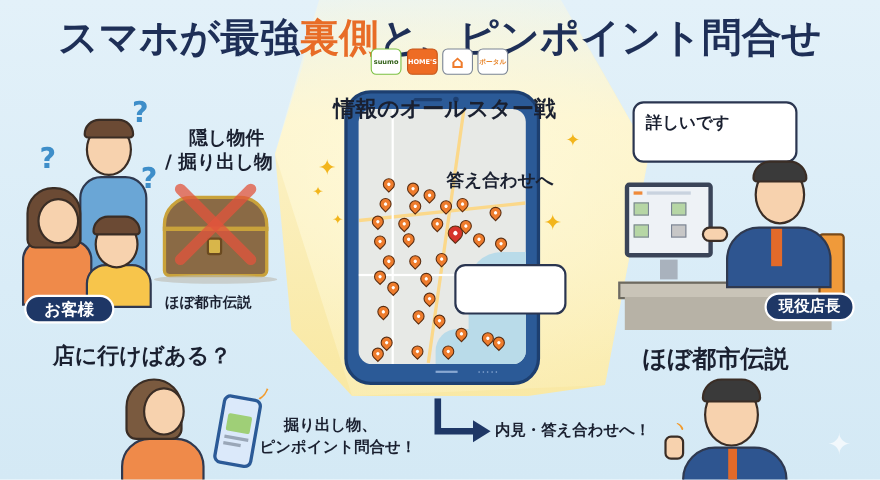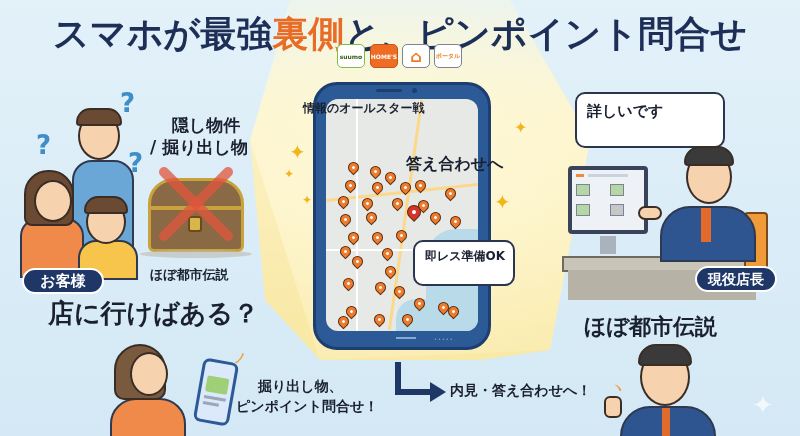--- a/index.html
+++ b/index.html
@@ -109,21 +109,21 @@
   <div class="abs" style="left:148px;top:206px;width:96px;height:4px;background:#c9a23b;"></div>
   <div class="abs" style="left:188px;top:216px;width:14px;height:16px;background:#d8b64a;border:2px solid #6b4a20;border-radius:3px;"></div>
   <div class="abs" style="left:140px;top:250px;width:112px;height:8px;background:#bcbab0;border-radius:50%;opacity:0.6;"></div>
 </div>
 <svg class="abs" style="left:158px;top:166px;" width="76" height="76">
   <line x1="6" y1="6" x2="70" y2="70" stroke="#e2553d" stroke-width="10" stroke-linecap="round" opacity="0.75"></line>
   <line x1="70" y1="6" x2="6" y2="70" stroke="#e2553d" stroke-width="10" stroke-linecap="round" opacity="0.75"></line>
 </svg>
 <div class="lbl" style="left:150px;top:266px;font-size:13px;">ほぼ都市伝説</div>
 
-<div class="lbl" style="left:48px;top:296px;font-size:26px;">店に行けばある？</div>
+<div class="lbl" style="left:48px;top:310px;font-size:20px;">店に行けばある？</div>
 
 <div>
   <div class="torso" style="left:110px;top:398px;width:76px;height:44px;background:#ef8a4a;border-radius:26px 26px 0 0;"></div>
   <div class="hair" style="left:114px;top:344px;width:52px;height:56px;border-radius:26px 26px 10px 10px;background:#7a5a3f;"></div>
   <div class="head" style="left:130px;top:352px;width:38px;height:44px;"></div>
   <div class="abs" style="left:198px;top:360px;width:36px;height:64px;background:#dbe9fa;border:3px solid #2b5a97;border-radius:7px;transform:rotate(10deg);">
     <div class="abs" style="left:4px;top:14px;width:22px;height:16px;background:#9fcf77;border-radius:2px;"></div>
     <div class="abs" style="left:4px;top:34px;width:22px;height:3px;background:#9aa7b8;"></div>
     <div class="abs" style="left:4px;top:40px;width:16px;height:3px;background:#9aa7b8;"></div>
   </div>
@@ -191,25 +191,24 @@
 <div class="logo" style="left:370px;background:#ee6c24;border-color:#c45418;color:#fff;">
     <span>HOME'S</span>
   </div>
 <div class="logo" style="left:402px;font-size:16px;color:#ef7b2b;">
     <span>⌂</span>
   </div>
 <div class="logo" style="left:434px;color:#e8852a;">
     <span>ポータル</span>
   </div>
 
-<div class="lbl" style="left:303px;top:100px;font-size:12px;">情報のオールスター戦</div>
+<div class="lbl" style="left:303px;top:85px;font-size:20px;">情報のオールスター戦</div>
 <div class="lbl" style="left:406px;top:154px;font-size:16px;">答え合わせへ</div>
 
 <div class="bubble" style="left:413px;top:240px;width:102px;height:46px;padding:6px 0 0 10px;font-size:12px;line-height:17px;">
-  <div>即レス準備OK</div>
 </div>
 
 <span class="spark" style="left:289px;top:142px;">✦</span>
 <span class="spark" style="left:284px;top:168px;font-size:12px;">✦</span>
 <span class="spark" style="left:302px;top:194px;font-size:12px;">✦</span>
 <span class="spark" style="left:514px;top:120px;font-size:16px;">✦</span>
 <span class="spark" style="left:494px;top:192px;font-size:20px;">✦</span>
 <span class="spark" style="left:752px;top:392px;font-size:26px;color:#f2f8fc;">✦</span>
 
 <svg class="abs" style="left:392px;top:362px;" width="60" height="44">

